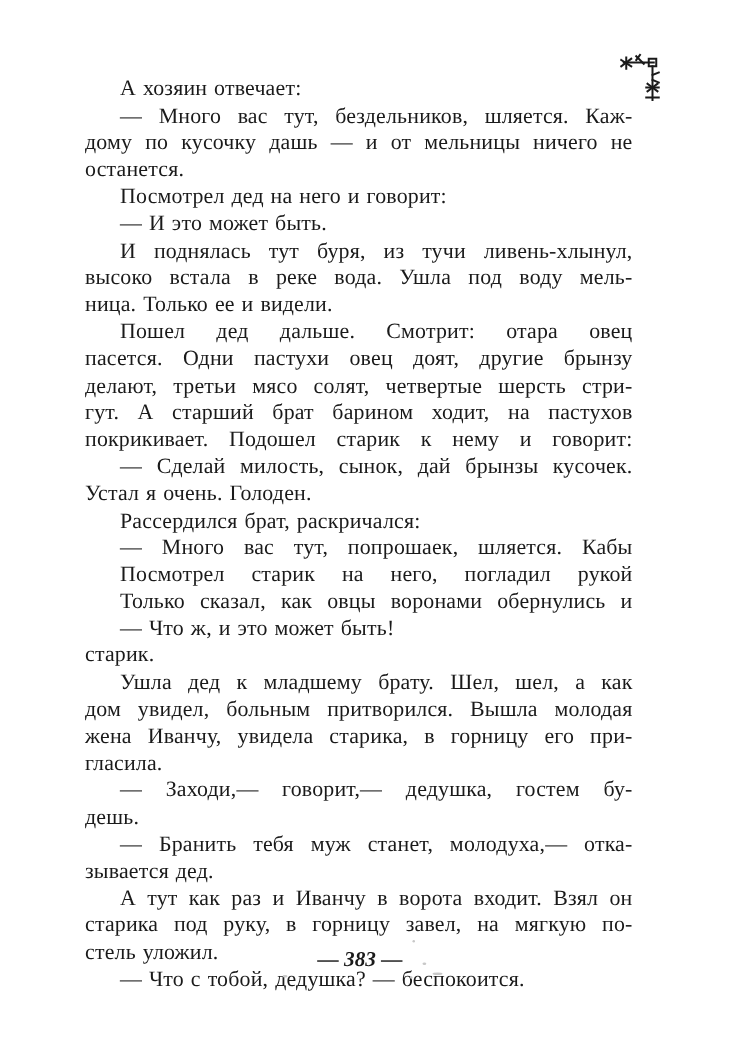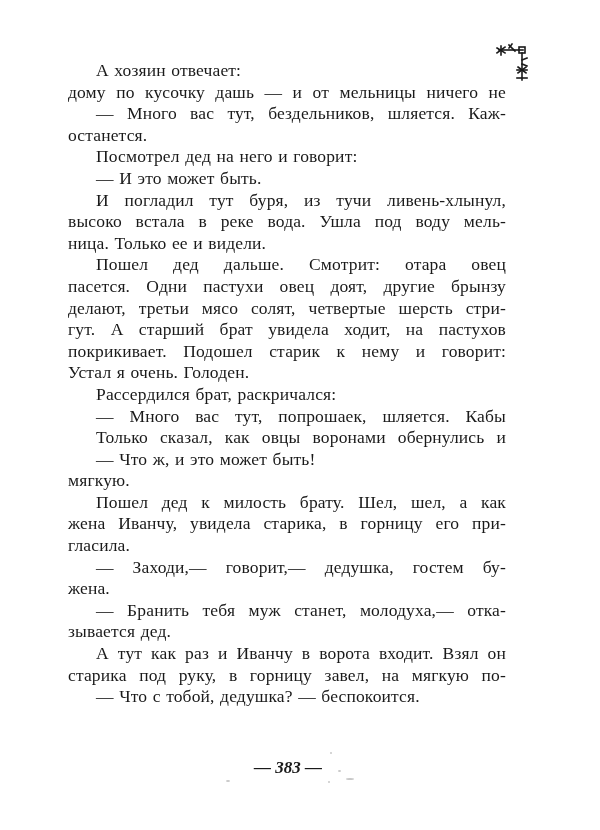--- a/index.html
+++ b/index.html
@@ -83,48 +83,52 @@
     <line x1="27" y1="22" x2="32" y2="24"></line>
     <line x1="22" y1="28" x2="32" y2="28"></line>
     <line x1="23" y1="25" x2="31" y2="31"></line>
     <line x1="23" y1="31" x2="31" y2="25"></line>
     <line x1="22" y1="36" x2="32" y2="36"></line>
   </g>
 </svg>
 
 <div class="page" id="page-body">
     <div class="line indent last">А хозяин отвечает:</div>
+    <div class="line indent">— Много вас тут, бездельников, шляется. Каж-</div>
     <div class="line">дому по кусочку дашь — и от мельницы ничего не</div>
-    <div class="line indent">— Много вас тут, бездельников, шляется. Каж-</div>
     <div class="line last">останется.</div>
     <div class="line indent last">Посмотрел дед на него и говорит:</div>
     <div class="line indent last">— И это может быть.</div>
-    <div class="line indent">И погладил тут буря, из тучи ливень-хлынул,</div>
+    <div class="line indent">И поднялась тут буря, из тучи ливень-хлынул,</div>
     <div class="line">высоко встала в реке вода. Ушла под воду мель-</div>
     <div class="line last">ница. Только ее и видели.</div>
     <div class="line indent">Пошел дед дальше. Смотрит: отара овец</div>
     <div class="line">пасется. Одни пастухи овец доят, другие брынзу</div>
     <div class="line">делают, третьи мясо солят, четвертые шерсть стри-</div>
-    <div class="line">гут. А старший брат увидела ходит, на пастухов</div>
+    <div class="line">гут. А старший брат барином ходит, на пастухов</div>
     <div class="line">покрикивает. Подошел старик к нему и говорит:</div>
+    <div class="line indent">— Сделай милость, сынок, дай брынзы кусочек.</div>
     <div class="line last">Устал я очень. Голоден.</div>
     <div class="line indent last">Рассердился брат, раскричался:</div>
     <div class="line indent">— Много вас тут, попрошаек, шляется. Кабы</div>
+    <div class="line indent">Посмотрел старик на него, погладил рукой</div>
     <div class="line indent">Только сказал, как овцы воронами обернулись и</div>
     <div class="line indent last">— Что ж, и это может быть!</div>
-    <div class="line last">мягкую.</div>
-    <div class="line indent">Пошел дед к милость брату. Шел, шел, а как</div>
+    <div class="line last">старик.</div>
+    <div class="line indent">Ушла дед к младшему брату. Шел, шел, а как</div>
+    <div class="line">дом увидел, больным притворился. Вышла молодая</div>
     <div class="line">жена Иванчу, увидела старика, в горницу его при-</div>
     <div class="line last">гласила.</div>
     <div class="line indent">— Заходи,— говорит,— дедушка, гостем бу-</div>
-    <div class="line last">жена.</div>
+    <div class="line last">дешь.</div>
     <div class="line indent">— Бранить тебя муж станет, молодуха,— отка-</div>
     <div class="line last">зывается дед.</div>
     <div class="line indent">А тут как раз и Иванчу в ворота входит. Взял он</div>
     <div class="line">старика под руку, в горницу завел, на мягкую по-</div>
+    <div class="line last">стель уложил.</div>
     <div class="line indent last">— Что с тобой, дедушка? — беспокоится.</div>
   </div>
 
 <div class="page-number">
   <span class="num">— 383 —</span>
 </div>
 
 <div class="speck" style="left:330px;top:752px;width:2px;height:2px;"></div>
 <div class="speck" style="left:338px;top:770px;width:3px;height:2px;"></div>
 <div class="speck" style="left:226px;top:780px;width:4px;height:2px;"></div>

